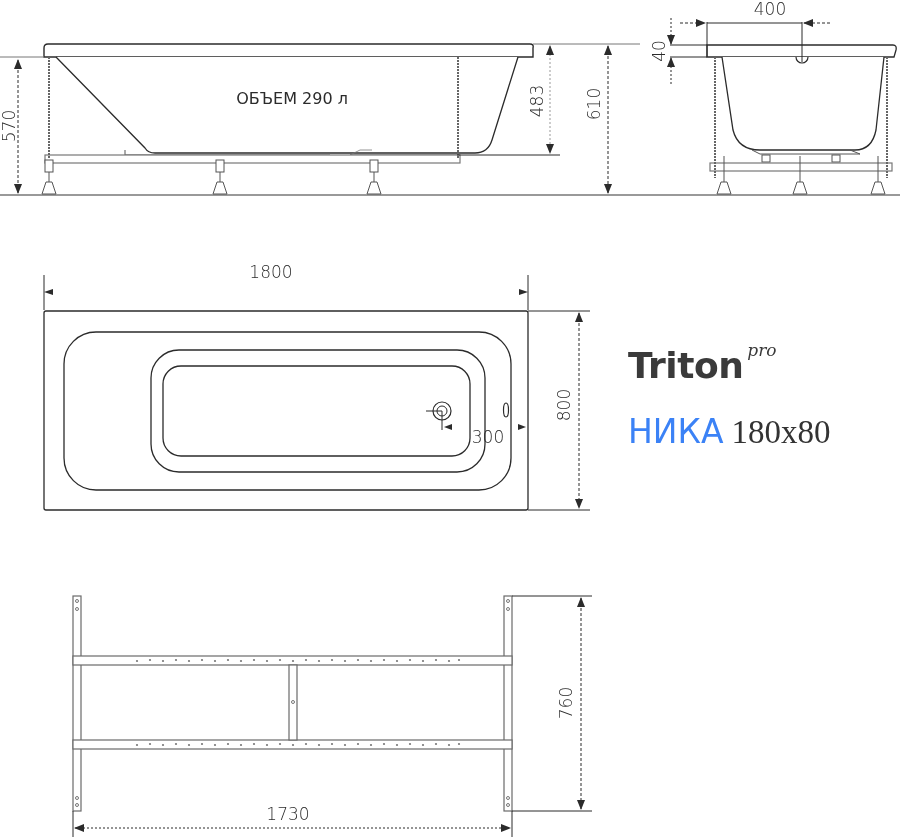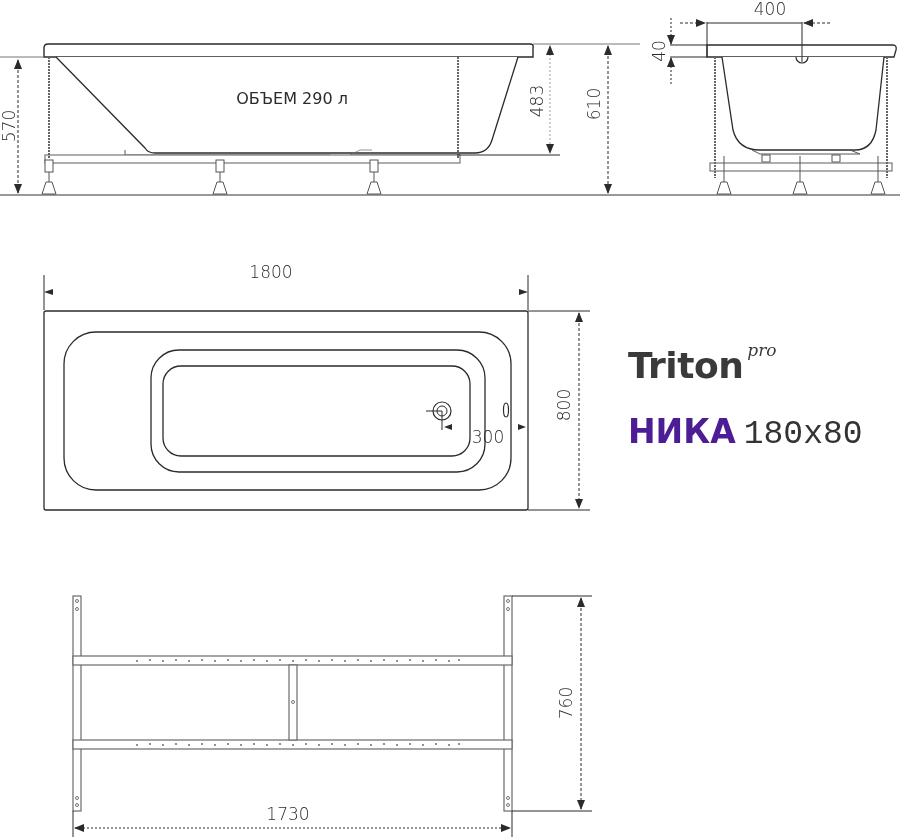--- a/index.html
+++ b/index.html
@@ -7,22 +7,22 @@
            font-family: "DejaVu Sans", sans-serif; color: #2b2b2b; }
     svg.drawing { position: absolute; left: 0; top: 0; }
     .dim { font-family: "DejaVu Sans", sans-serif; font-size: 17px; fill: #2b2b2b; font-weight: 300; }
     .label { font-family: "DejaVu Sans", sans-serif; font-size: 16px; fill: #2b2b2b; }
     .brand { position: absolute; left: 628px; top: 345px; }
     .brand-name { font-family: "DejaVu Sans", sans-serif; font-size: 36px; font-weight: 600;
                   color: #3a3a3a; letter-spacing: -0.5px; display: inline-block; }
     .brand-sup { font-family: "DejaVu Serif", serif; font-style: italic; font-size: 17px;
                  color: #3a3a3a; position: relative; top: -22px; left: 4px; text-align: center; }
     .model { position: absolute; left: 628px; top: 412px; white-space: nowrap; }
-    .model-name { font-family: "DejaVu Sans", sans-serif; font-size: 33px; font-weight: 700; color: #4c1d95; }
-    .model-size { font-family: Liberation Mono, monospace; font-size: 33px; font-weight: 300; color: #333; margin-left: 8px; }
+    .model-name { font-family: "DejaVu Sans", sans-serif; font-size: 33px; font-weight: 400; color: #3b82f6; }
+    .model-size { font-family: Liberation Serif, serif; font-size: 33px; font-weight: 300; color: #333; margin-left: 8px; }
   </style>
 </head>
 <body>
 
 <svg class="drawing" width="900" height="837" viewBox="0 0 900 837" xmlns="http://www.w3.org/2000/svg">
   <defs>
     <marker id="arr" markerWidth="10" markerHeight="8" refX="9" refY="4" orient="auto" markerUnits="userSpaceOnUse">
       <path d="M0,0 L10,4 L0,8 Z" fill="#2b2b2b"></path>
     </marker>
     <marker id="arrs" markerWidth="10" markerHeight="8" refX="1" refY="4" orient="auto" markerUnits="userSpaceOnUse">

